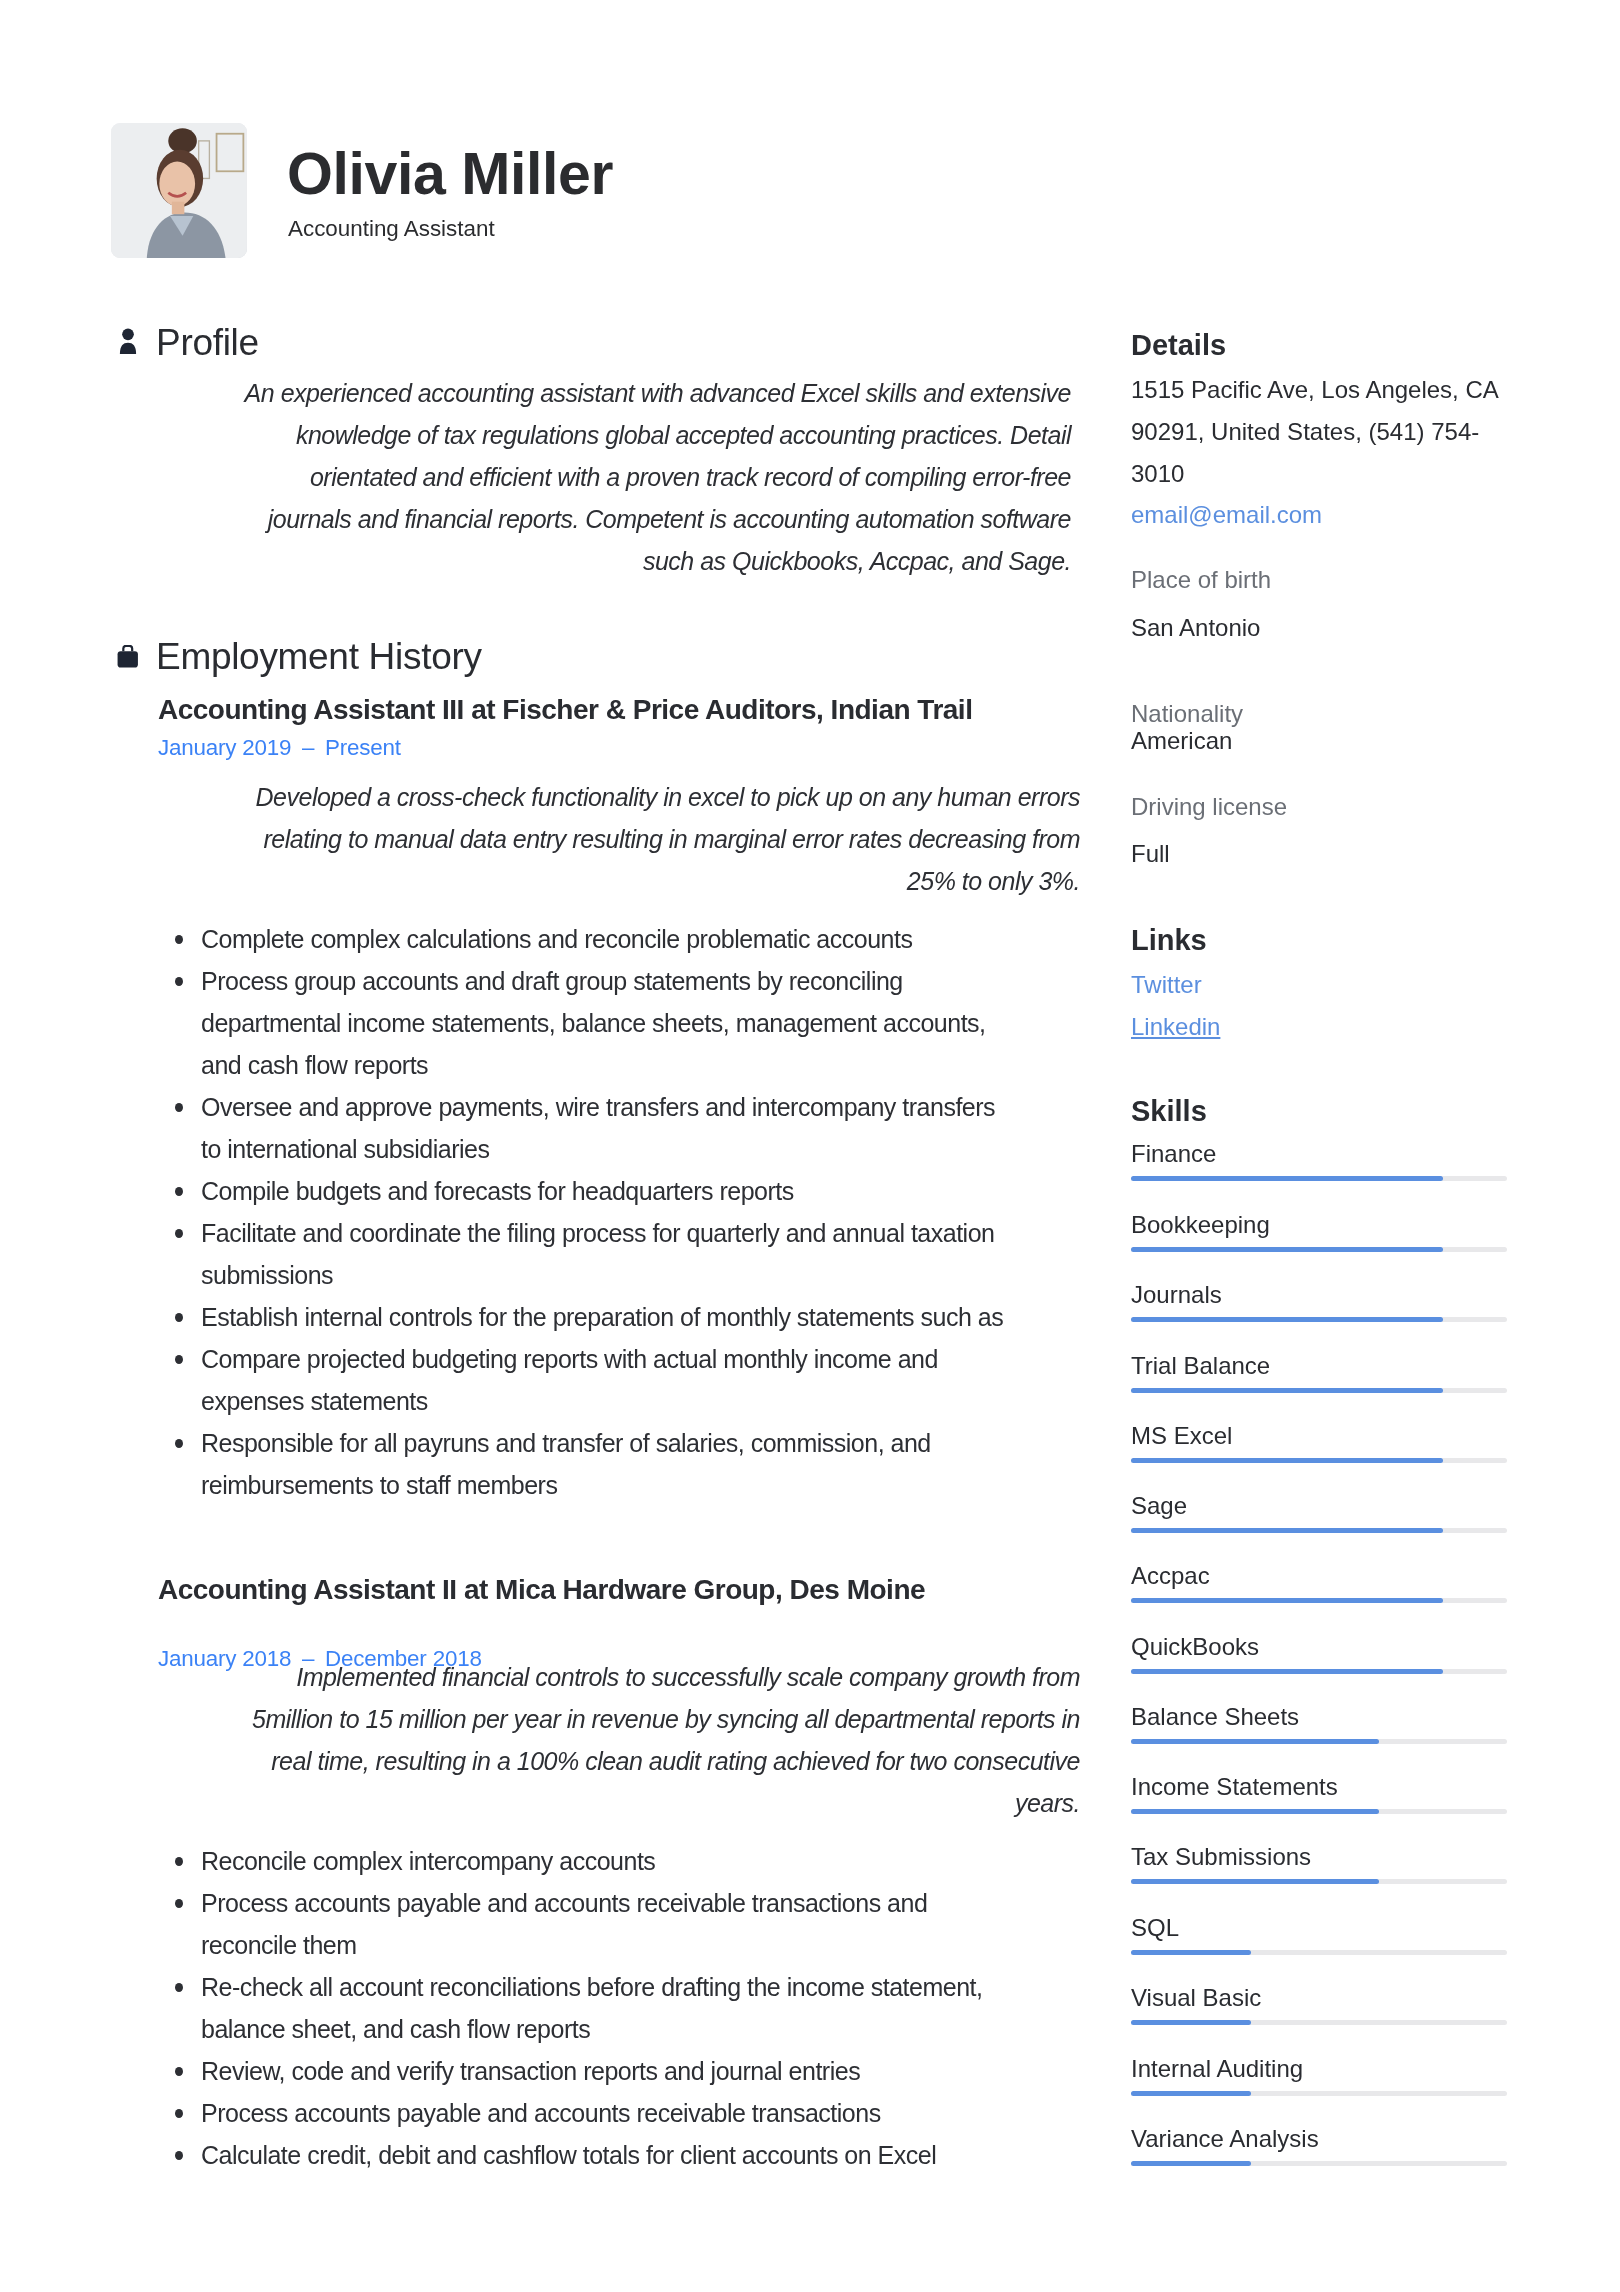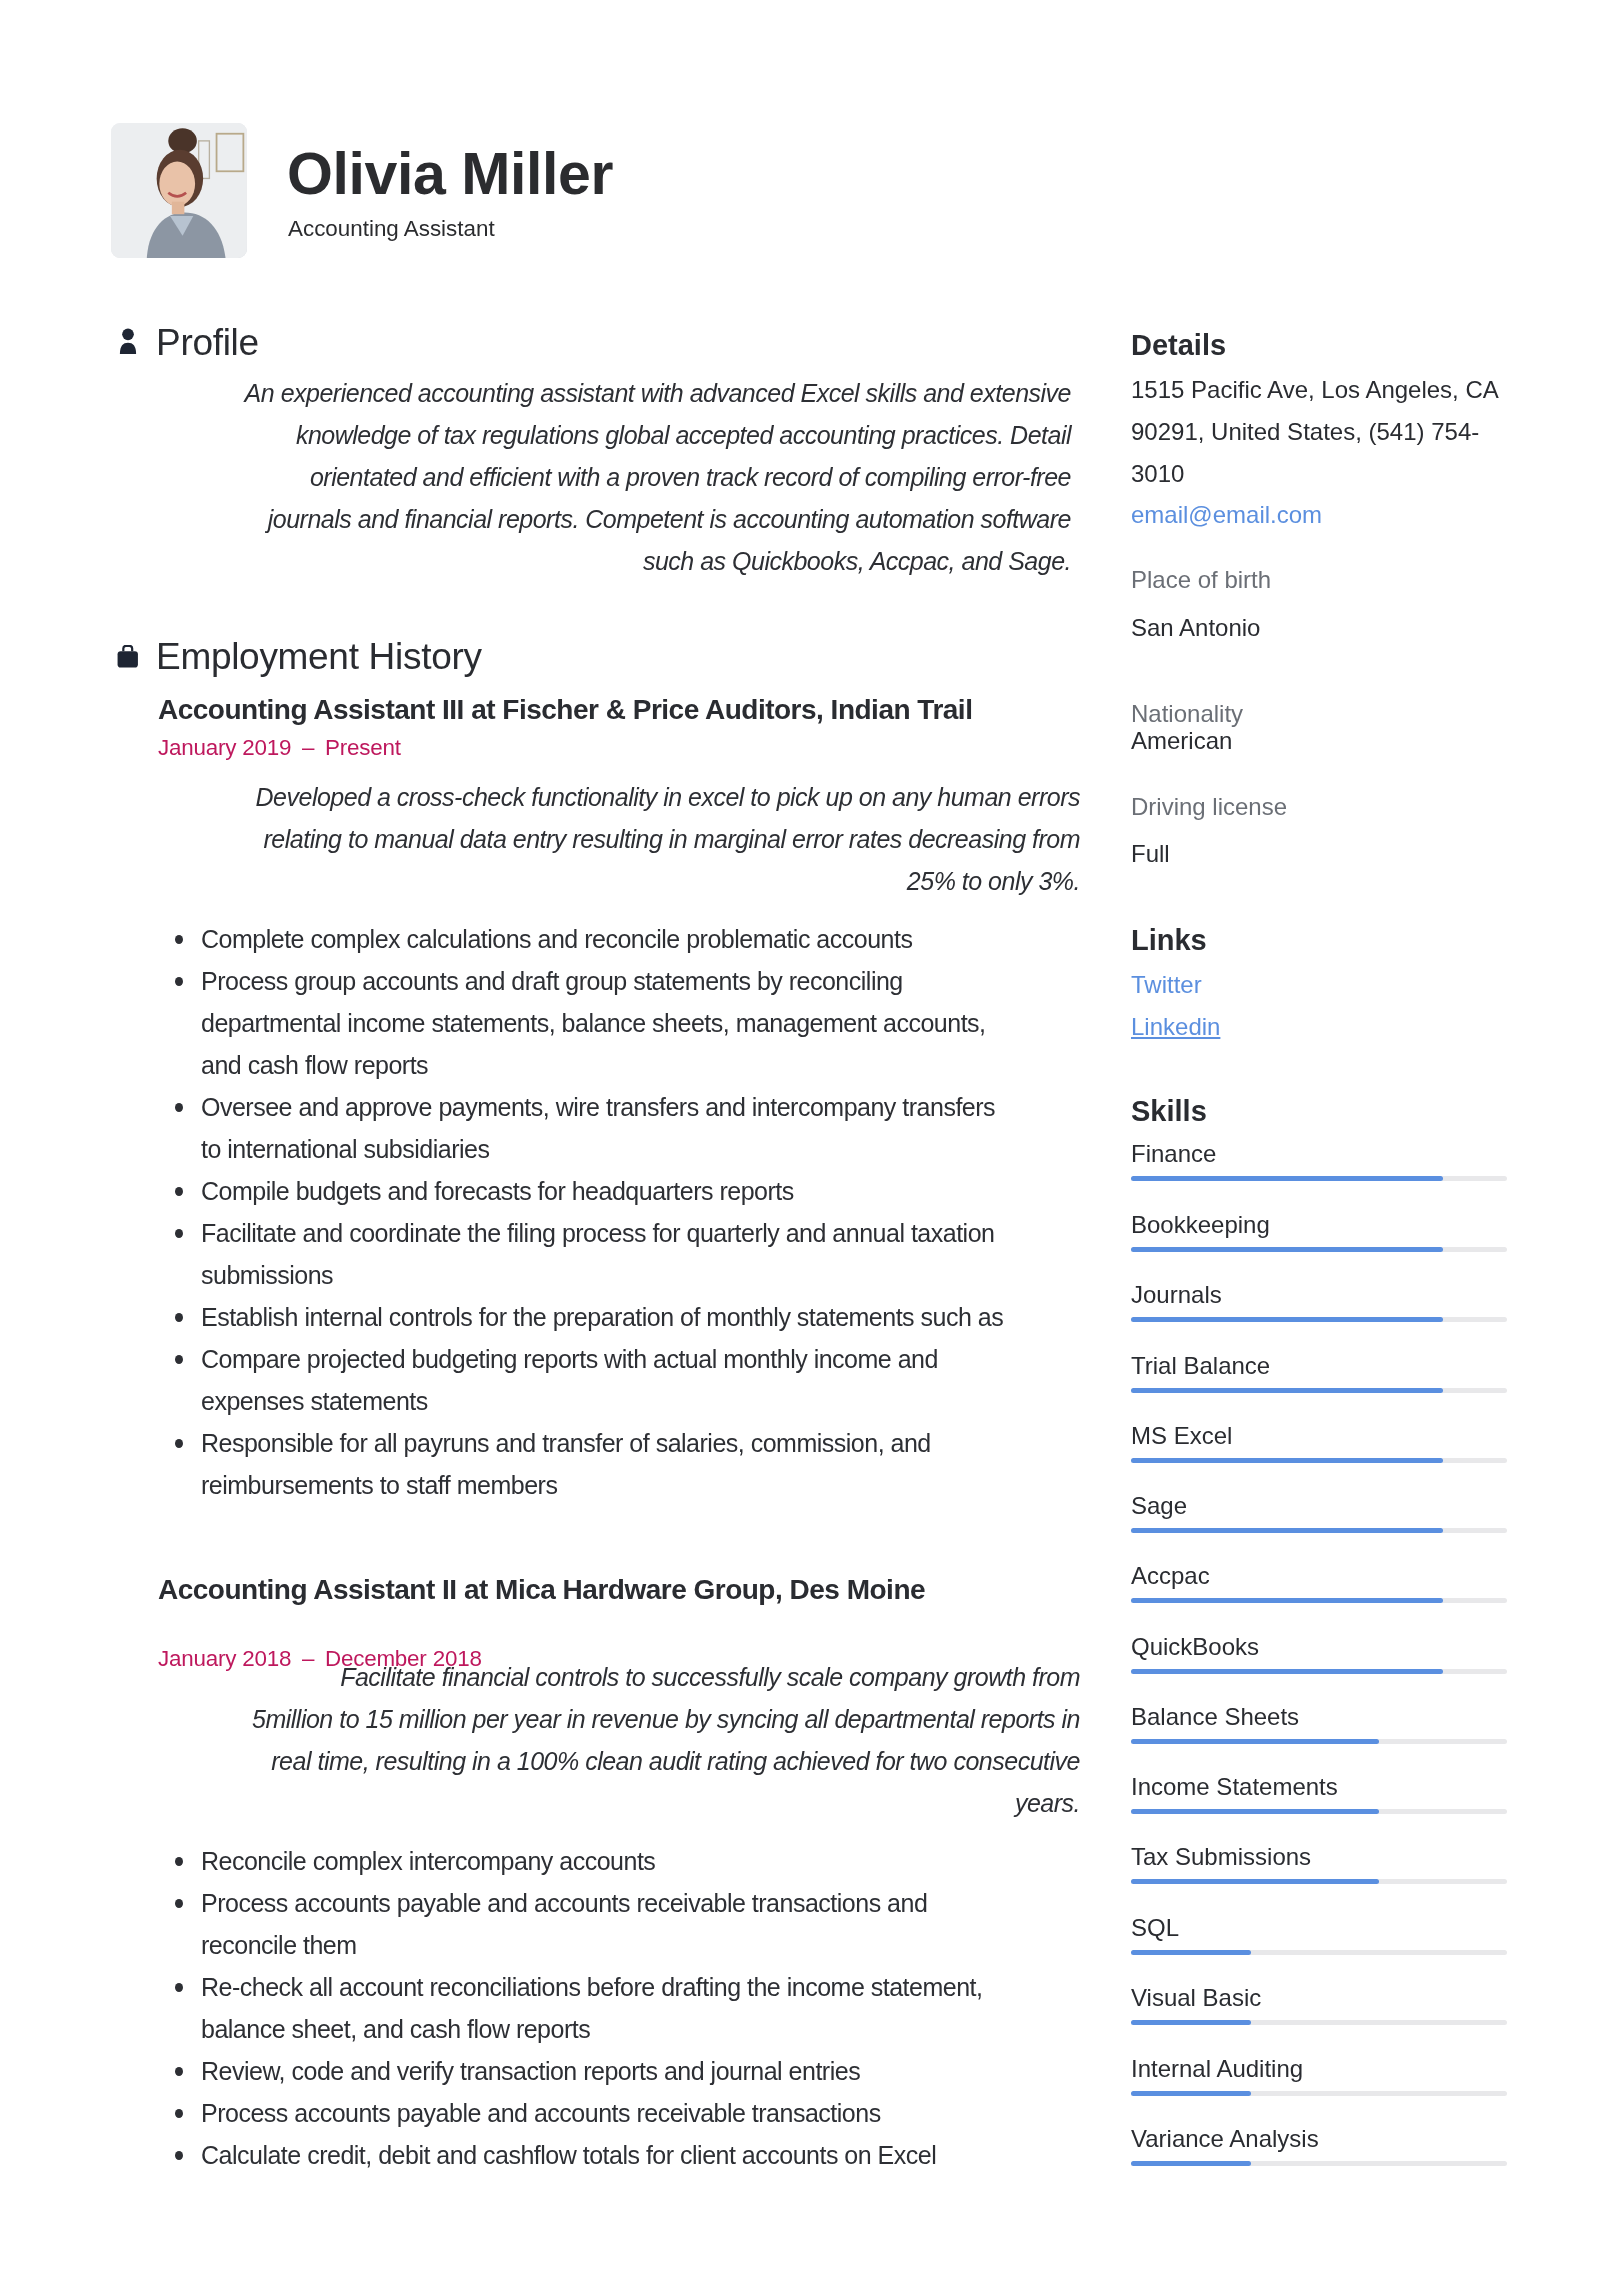--- a/index.html
+++ b/index.html
@@ -13,21 +13,21 @@
   .photo svg { width: 100%; height: 100%; display: block; }
   .name { left: 287px; top: 138px; font-size: 59px; font-weight: 700; color: #2b2c2f; letter-spacing: -0.4px; line-height: 72px; white-space: nowrap; }
   .subtitle { left: 288px; top: 215px; font-size: 22.4px; color: #2b2c2f; line-height: 27px; white-space: nowrap; }
 
   
   .sec-icon { color: #1e2533; }
   .sec-title { font-size: 37px; font-weight: 400; color: #2a2c31; line-height: 45px; white-space: nowrap; letter-spacing: -0.3px; }
 
   .body-italic { font-style: italic; font-size: 25px; line-height: 42px; color: #2d2f34; letter-spacing: -0.5px; text-align: right; }
   .job-title { font-size: 28px; font-weight: 700; color: #2a2c31; line-height: 36px; white-space: nowrap; letter-spacing: -0.5px; }
-  .job-dates { font-size: 22.4px; color: #be185d; line-height: 30px; white-space: nowrap; letter-spacing: -0.2px; }
+  .job-dates { font-size: 22.4px; color: #3b82f6; line-height: 30px; white-space: nowrap; letter-spacing: -0.2px; }
   .job-dates .dash { padding: 0 10.7px; }
 
   ul.bullets { list-style: none; margin: 0; padding: 0; }
   ul.bullets li { position: relative; padding-left: 43px; font-size: 25px; line-height: 42px; color: #2d2f34; letter-spacing: -0.5px; }
   ul.bullets li::before { content: ""; position: absolute; left: 17px; top: 17px; width: 8px; height: 9px; border-radius: 50%; background: #2d2f34; }
 
   
   .r-head { font-size: 29px; font-weight: 700; color: #2a2c31; line-height: 36px; white-space: nowrap; }
   .r-text { font-size: 24px; line-height: 42px; color: #2a2c31; }
   .r-label { font-size: 24px; line-height: 32px; color: #6b6f76; white-space: nowrap; }
@@ -122,21 +122,21 @@
       <div>Responsible for all payruns and transfer of salaries, commission, and</div>
       <div>reimbursements to staff members</div>
     </li>
 </ul>
 
 <div class="abs job-title" style="left:158px; top:1572px;">Accounting Assistant II at Mica Hardware Group, Des Moine</div>
 <div class="abs job-dates" style="left:158px; top:1613px;margin-top:31px;">
   <span>January 2018</span><span class="dash">–</span><span>December 2018</span>
 </div>
 <div class="abs body-italic" style="left:158px; top:1656px; width:922px;">
-  <div>Facilitate financial controls to successfully scale company growth from</div>
+  <div>Implemented financial controls to successfully scale company growth from</div>
   <div>5million to 15 million per year in revenue by syncing all departmental reports in</div>
   <div>real time, resulting in a 100% clean audit rating achieved for two consecutive</div>
   <div>years.</div>
 </div>
 <ul class="abs bullets" style="left:158px; top:1840px; width:940px;">
   <li>
       <div>Reconcile complex intercompany accounts</div>
     </li>
   <li>
       <div>Process accounts payable and accounts receivable transactions and</div>

